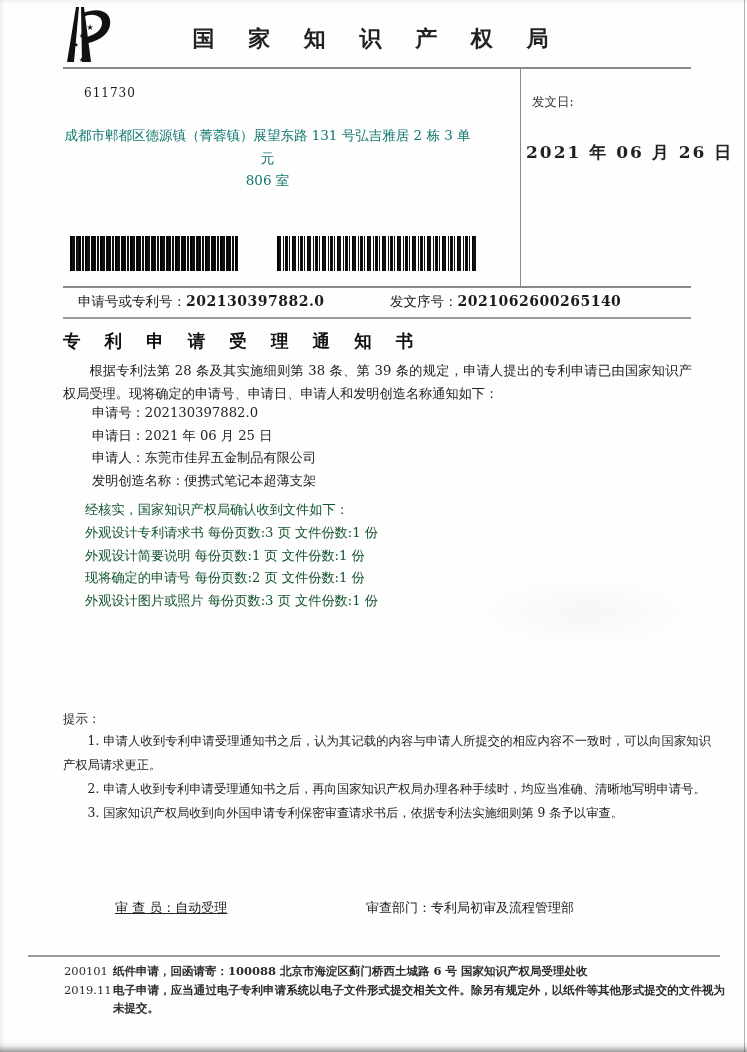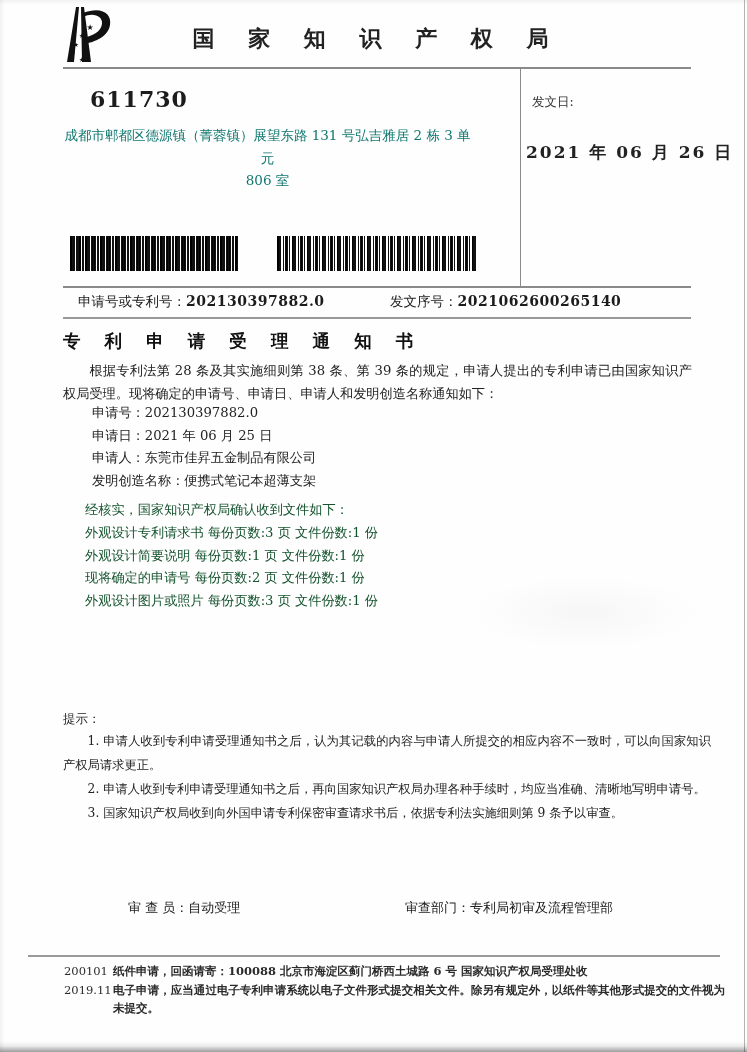--- a/index.html
+++ b/index.html
@@ -25,21 +25,21 @@
   .vline{position:absolute;background:#8a8a8a;width:1px;}
 
   .office-title{
     position:absolute;left:63px;top:24px;width:628px;
     text-align:center;
     font-family:"DejaVu Sans","Liberation Sans",sans-serif;
     font-size:22px;font-weight:600;letter-spacing:13px;color:#222;
   }
   .logo{position:absolute;left:36px;top:4px;width:100px;height:64px;}
 
-  .mail-code{position:absolute;left:84px;top:86px;font-size:22px;font-weight:bold;letter-spacing:1px;margin-left:6px;}
+  .mail-code{position:absolute;left:84px;top:86px;font-size:12px;font-weight:normal;letter-spacing:1px;}
   .address-block{position:absolute;left:60px;top:124px;width:415px;text-align:center;
     font-size:13.5px;line-height:22.5px;color:#0f766e;}
 
   .dispatch-label{position:absolute;left:532px;top:94px;font-size:12.5px;color:#333;}
   .dispatch-date{position:absolute;left:526px;top:141px;font-size:17px;font-weight:600;letter-spacing:2px;color:#222;text-align:right;}
 
   .barcode{position:absolute;top:236px;height:35px;
     background-image:
       repeating-linear-gradient(90deg,#111 0px,#111 1.5px,#fff 1.5px,#fff 3px),
       repeating-linear-gradient(90deg,#111 0px,#111 3px,#fff 3px,#fff 7.5px);
@@ -60,22 +60,22 @@
 
   .fields{position:absolute;left:92px;top:402px;font-size:13.2px;line-height:22.7px;color:#222;}
   .docs{position:absolute;left:85px;top:499px;font-size:13.2px;line-height:22.8px;color:#14532d;}
 
   .tips-label{position:absolute;left:63px;top:711px;font-size:12.5px;color:#222;}
   .tips{position:absolute;left:63px;top:729px;width:648px;font-size:12.3px;line-height:24px;
     text-align:justify;color:#222;}
   .tips p{margin:0;text-indent:2em;}
 
   .signoff{position:absolute;top:899px;left:0;width:747px;font-size:13px;color:#222;}
-  .examiner{position:absolute;left:128px;}
-  .department{position:absolute;left:405px;}
+  .examiner{position:absolute;left:115px;text-decoration:underline;}
+  .department{position:absolute;left:366px;}
 
   .footer-line{top:955px;left:28px;width:692px;background:#9a9a9a;}
   .footer{position:absolute;top:962px;left:0;width:747px;font-size:11.5px;color:#2b2b2b;}
   .footer-codes{position:absolute;left:64px;top:0;line-height:18.5px;}
   .footer-text{position:absolute;left:113px;top:0;width:612px;line-height:18.5px;text-align:justify;}
   .footer-text p{margin:0;font-weight:bold;}
 </style>
 </head>
 <body>
 

